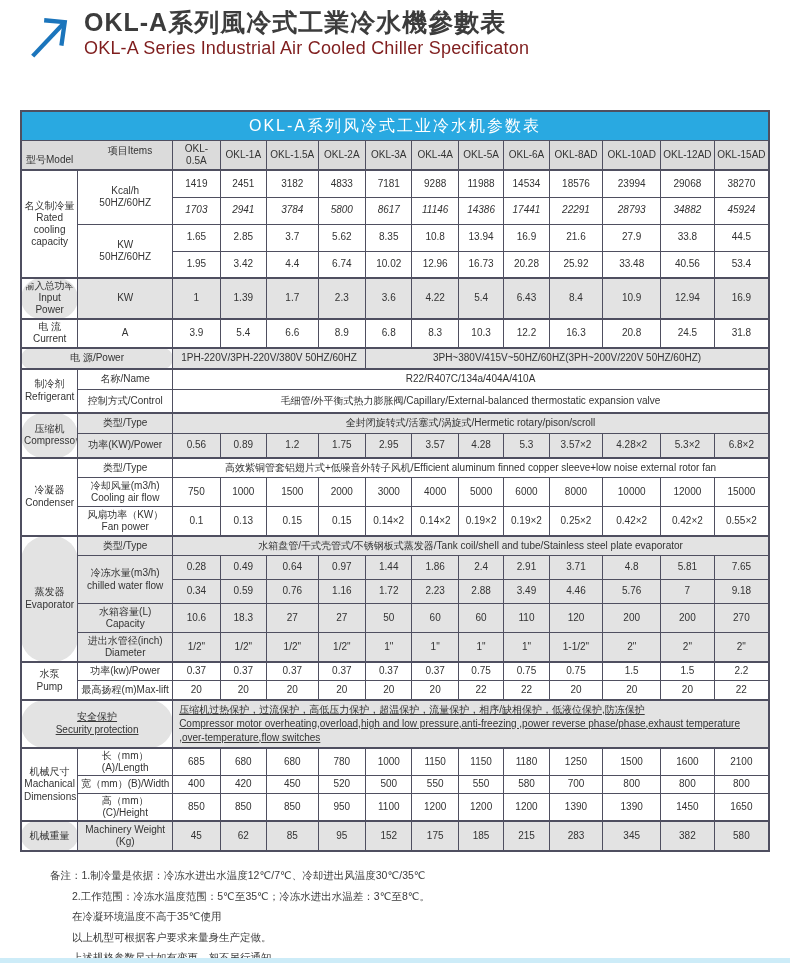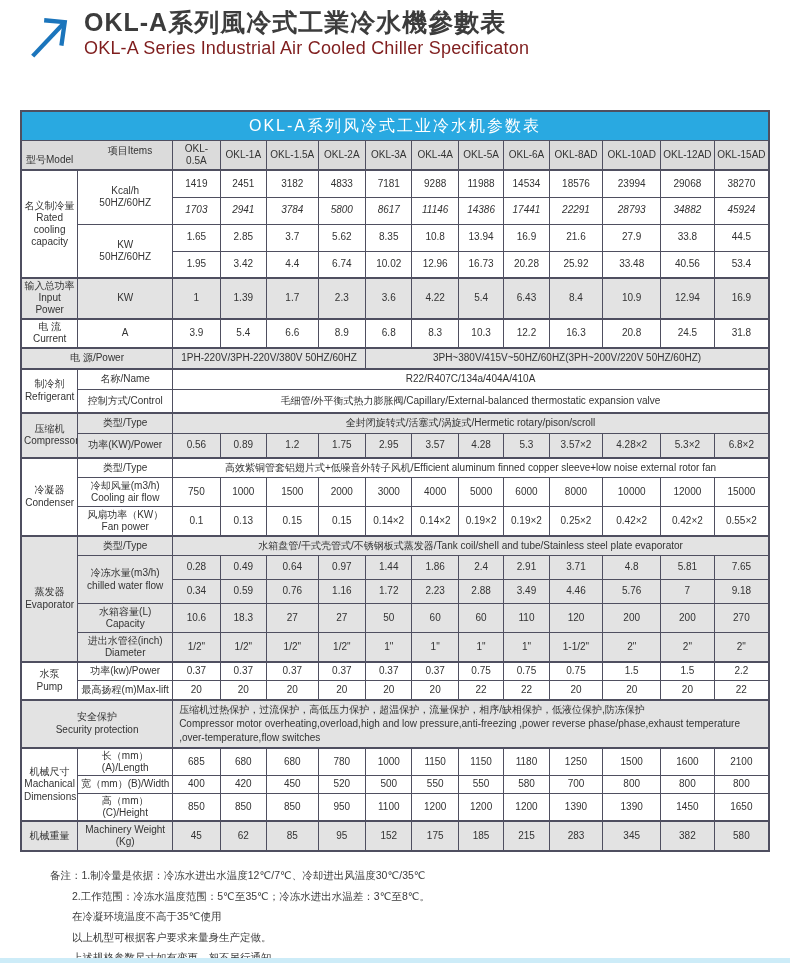--- a/index.html
+++ b/index.html
@@ -17,21 +17,21 @@
   .table-wrap{margin:2px 20px 0 20px;}
   table{border-collapse:collapse;table-layout:fixed;width:750px;border:2px solid #4F4F60;margin-top:48px;}
   td{border:1px solid #4F4F60;font-size:10px;line-height:1.22;text-align:center;
      vertical-align:middle;padding:1px 2px;white-space:pre-line;overflow:hidden;color:#333;}
   tr.caprow td{background:#29A9E1;color:#fff;font-size:16px;font-weight:400;
      letter-spacing:2px;border:1px solid #4F4F60;}
   tr.hdr td{background:#DBDBDB;font-size:10px;}
   tr.g td{background:#E3E3E3;}
   tr.w td{background:#fff;}
   tr.sec td{border-top:2px solid #4F4F60;}
-  td.lab{font-size:10px;}
+  td.lab{font-size:10px;border-radius:25px;}
   td.spnl{text-align:left;padding:2px 6px;line-height:1.4;}
   td.corner{position:relative;
     background-image:linear-gradient(to bottom right,transparent 49.5%,#4F4F60 49.5%,#4F4F60 50.6%,transparent 50.6%);}
   td.corner .c1{position:absolute;left:4px;bottom:3px;font-size:10px;}
   td.corner .c2{position:absolute;right:20px;top:4px;font-size:10px;}
   
   .notes-zh{margin:13px 0 0 50px;font-size:10.5px;line-height:1.95;color:#3a3a3a;}
   .notes-en{margin:2px 0 0 54px;font-size:10.5px;line-height:1.72;color:#3a3a3a;}
   .nline.i1{padding-left:22px;}
   
@@ -355,21 +355,21 @@
           <td class="val">20</td>
           <td class="val">20</td>
           <td class="val">20</td>
           <td class="val">22</td>
           <td class="val">22</td>
           <td class="val">20</td>
           <td class="val">20</td>
           <td class="val">20</td>
           <td class="val">22</td>
         </tr>
-        <tr class="g sec" style="height: 48px;">
+        <tr class="g sec" style="height: 48px; text-decoration: underline;">
           <td class="lab" colspan="2">安全保护
 Security protection</td>
           <td class="spnl" colspan="12">压缩机过热保护，过流保护，高低压力保护，超温保护，流量保护，相序/缺相保护，低液位保护,防冻保护
 Compressor motor overheating,overload,high and low pressure,anti-freezing ,power reverse phase/phase,exhaust temperature ,over-temperature,flow switches</td>
         </tr>
         <tr class="w sec" style="height: 18px;">
           <td class="lab" rowspan="3">机械尺寸
 Machanical
 Dimensions</td>
           <td class="sub">长（mm）(A)/Length</td>

